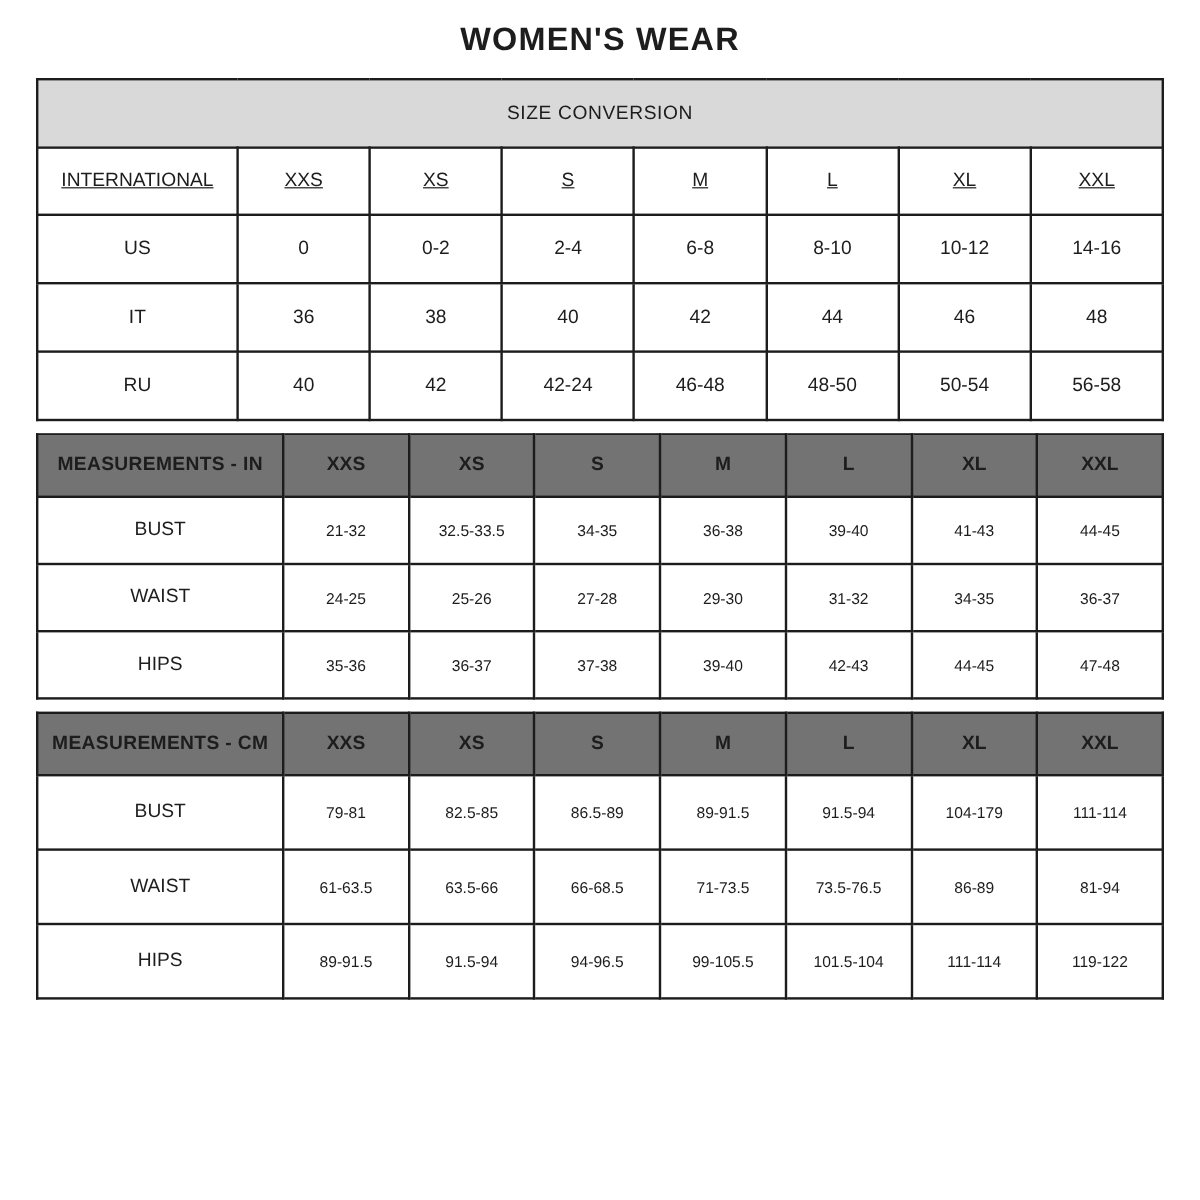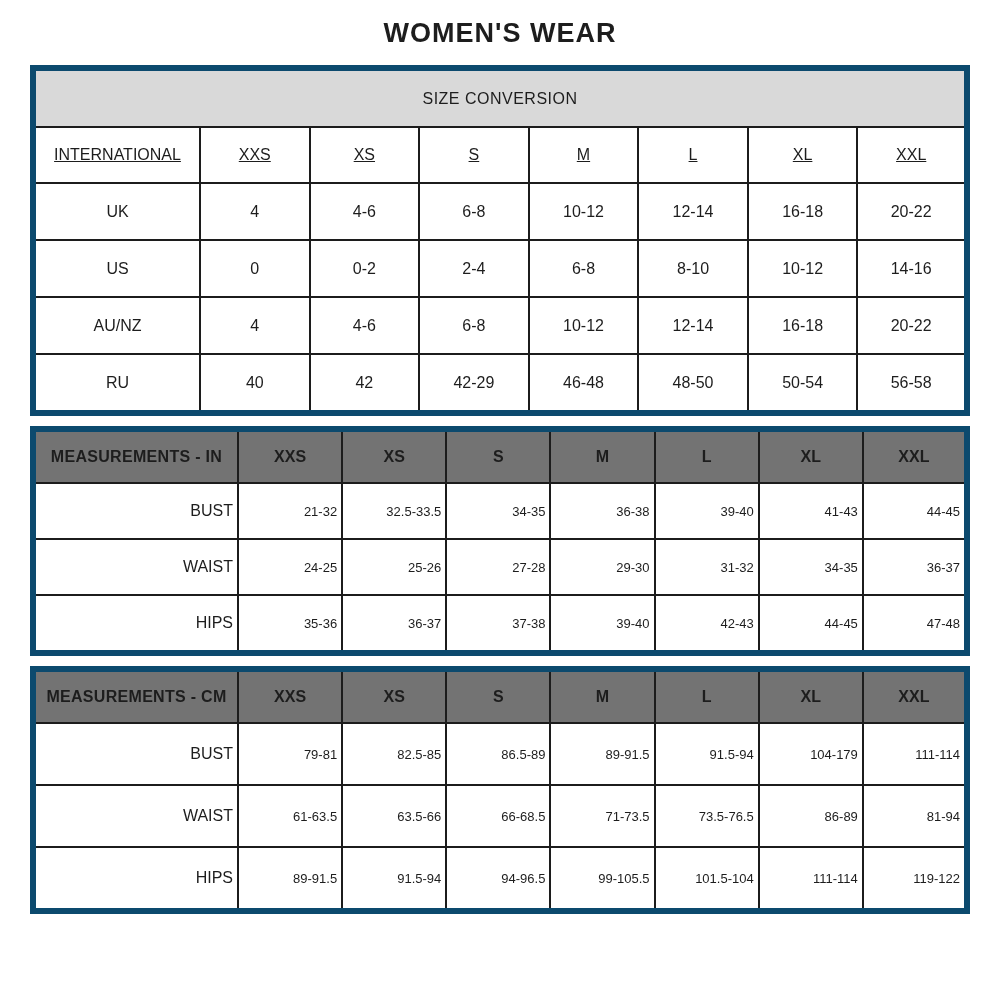--- a/index.html
+++ b/index.html
@@ -22,40 +22,40 @@
     font-weight: bold;
     letter-spacing: 1px;
     margin: 6px 0 16px 0;
     color: #1d1d1d;
   }
   table {
     width: 940px;
     border-collapse: collapse;
     table-layout: fixed;
     margin: 0 auto 10px auto;
-    border: 6px solid #0c4a6e;
+    border: 1px solid #0c4a6e;
   }
   td, th {
     border: 2px solid #1c1c1c;
     text-align: center;
     vertical-align: middle;
     padding: 0 4px;
     color: #1d1d1d;
     overflow: hidden;
   }
   .band-header {
     background: #d9d9d9;
     font-weight: bold;
     font-size: 16px;
     letter-spacing: 0.5px;
     height: 50px;
   }
   .t1 td { font-size: 16px; font-weight: normal; height: 55px; }
   .t1 .col-header-row td { height: 54px; text-decoration: underline; }
-  .t2 td, .t3 td { font-size: 13px; text-align: right; }
+  .t2 td, .t3 td { font-size: 13px; }
   .t2 .header-row th, .t3 .header-row th {
     background: #737373;
     font-weight: bold;
     font-size: 16px;
     height: 50px;
   }
   .t2 .header-row th:first-child, .t3 .header-row th:first-child {
     letter-spacing: 0.3px;
   }
   .t2 .row-label, .t3 .row-label { font-size: 16px; }
@@ -90,54 +90,44 @@
         <td>XS</td>
         <td>S</td>
         <td>M</td>
         <td>L</td>
         <td>XL</td>
         <td>XXL</td>
       </tr>
     </tbody>
     <tbody id="size-conversion-body">
         <tr>
-          <td class="row-label">UK</td>
-          <td class="value-cell">4</td>
-          <td class="value-cell">4-6</td>
-          <td class="value-cell">6-8</td>
-          <td class="value-cell">10-12</td>
-          <td class="value-cell">12-14</td>
-          <td class="value-cell">16-18</td>
-          <td class="value-cell">20-22</td>
-        </tr>
-        <tr>
           <td class="row-label">US</td>
           <td class="value-cell">0</td>
           <td class="value-cell">0-2</td>
           <td class="value-cell">2-4</td>
           <td class="value-cell">6-8</td>
           <td class="value-cell">8-10</td>
           <td class="value-cell">10-12</td>
           <td class="value-cell">14-16</td>
         </tr>
         <tr>
-          <td class="row-label">AU/NZ</td>
-          <td class="value-cell">4</td>
-          <td class="value-cell">4-6</td>
-          <td class="value-cell">6-8</td>
-          <td class="value-cell">10-12</td>
-          <td class="value-cell">12-14</td>
-          <td class="value-cell">16-18</td>
-          <td class="value-cell">20-22</td>
+          <td class="row-label">IT</td>
+          <td class="value-cell">36</td>
+          <td class="value-cell">38</td>
+          <td class="value-cell">40</td>
+          <td class="value-cell">42</td>
+          <td class="value-cell">44</td>
+          <td class="value-cell">46</td>
+          <td class="value-cell">48</td>
         </tr>
         <tr>
           <td class="row-label">RU</td>
           <td class="value-cell">40</td>
           <td class="value-cell">42</td>
-          <td class="value-cell">42-29</td>
+          <td class="value-cell">42-24</td>
           <td class="value-cell">46-48</td>
           <td class="value-cell">48-50</td>
           <td class="value-cell">50-54</td>
           <td class="value-cell">56-58</td>
         </tr>
       </tbody>
   </table>
 
   <table class="t2">
     <colgroup>

